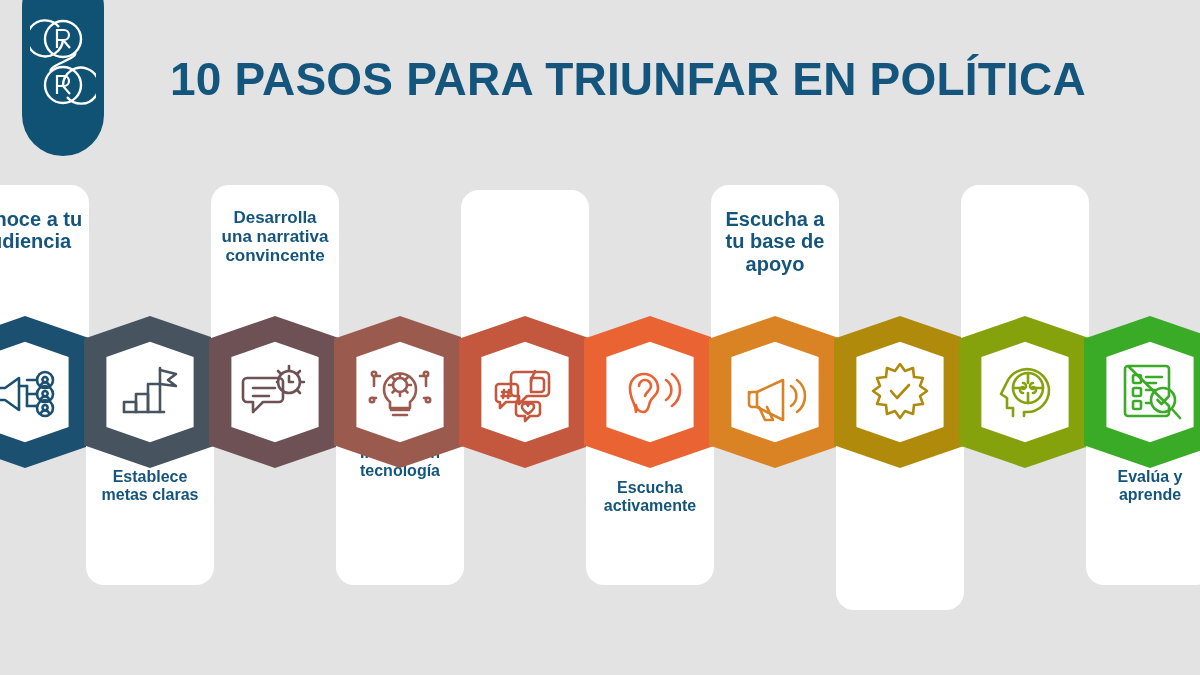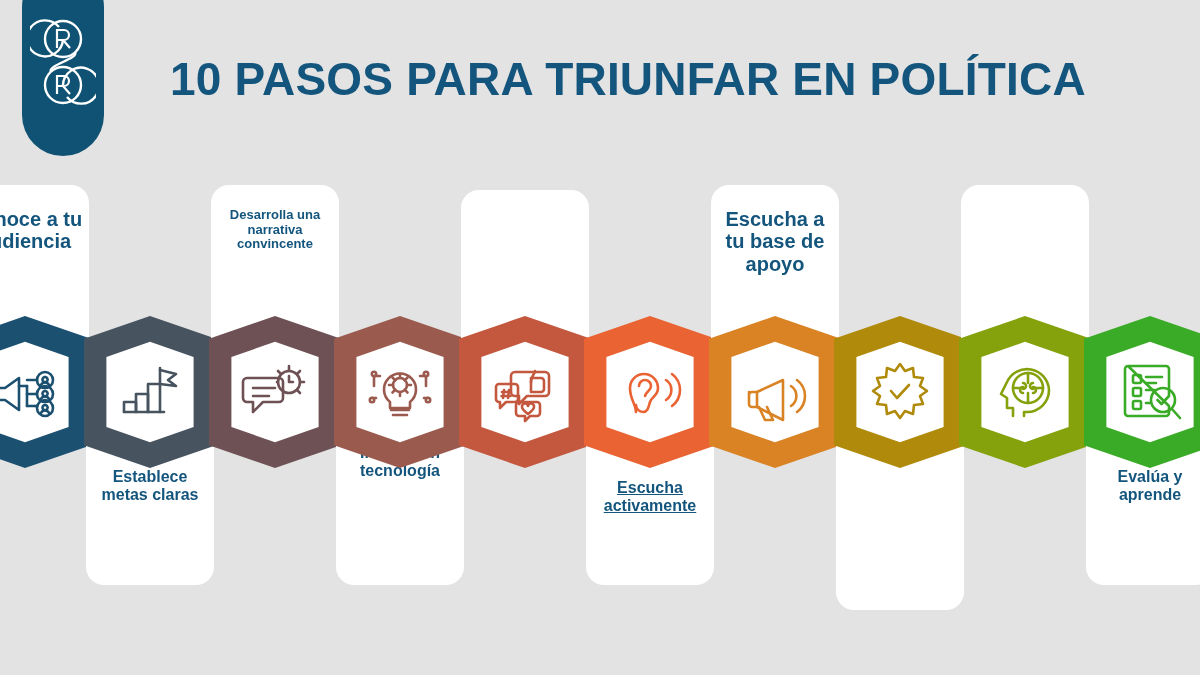--- a/index.html
+++ b/index.html
@@ -40,21 +40,21 @@
     line-height:1.12;
     font-family:"Liberation Sans", sans-serif;
   }
 
   .hexwrap{position:absolute;}
   .hexwrap svg{display:block;overflow:visible;}
 
   
   .t-up{font-size:20px;}
   .t-dn{font-size:16px;}
-  .t-sm{font-size:13px;}
+  .t-sm{font-size:17px;}
 </style>
 </head>
 <body>
 
 <div id="stage">
 
   <div class="logo-badge">
     <svg width="66" height="96" viewBox="0 0 66 96">
       <g fill="none" stroke="#ffffff" stroke-width="2.4">
         <path d="M33 25 a18 18 0 1 1 -4 -12"></path>
@@ -166,21 +166,21 @@
               <path d="M38 24 c0 -6 4 -8 4 -11"></path>
               <path d="M6 26 h16 a3 3 0 0 1 3 3 v12 a3 3 0 0 1 -3 3 h-9 l-6 6 v-6 h-1 a3 3 0 0 1 -3 -3 v-12 a3 3 0 0 1 3 -3 z"></path>
               <path d="M11 32 l-1 8 M16 32 l-1 8 M9 34 h9 M8.6 38 h9"></path>
               <path d="M26 44 h18 a3 3 0 0 1 3 3 v8 a3 3 0 0 1 -3 3 h-7 l-5 5 v-5 h-6 a3 3 0 0 1 -3 -3 v-8 a3 3 0 0 1 3 -3 z"></path>
               <path d="M35 56 c-4 -3 -6 -5 -6 -7 a3 3 0 0 1 6 -1 a3 3 0 0 1 6 1 c0 2 -2 4 -6 7 z"></path>
             </g>
           </g>
         </svg>
       </div>
       <div class="card" style="left: 586px; width: 128px; top: 385px; height: 200px;"></div>
-      <div class="card-text t-dn" style="left: 592px; width: 116px; top: 479px; text-decoration: underline;">Escucha activamente</div>
+      <div class="card-text t-dn" style="left: 592px; width: 116px; top: 479px;">Escucha activamente</div>
       <div class="hexwrap" style="left: 580px; top: 312px;">
         <svg width="140" height="160" viewBox="0 0 140 160">
           <polygon points="70.0,4.0 136.0,26.8 136.0,133.2 70.0,156.0 4.0,133.2 4.0,26.8" fill="#ea6333"></polygon>
           <polygon points="70.0,29.8 113.6,44.9 113.6,115.1 70.0,130.2 26.4,115.1 26.4,44.9" fill="#ffffff"></polygon>
           <g transform="translate(38,46) scale(1.0)">
             <g fill="none" stroke="#ea6333" stroke-width="2.6" stroke-linecap="round" stroke-linejoin="round">
               <path d="M18 54 c0 -8 -6 -12 -6 -24 a14 14 0 0 1 28 0 c0 8 -6 8 -8 14 c-1.6 5 -2 10 -7 10 a7 7 0 0 1 -7 -7"></path>
               <path d="M21 28 a6 6 0 0 1 12 0 c0 5 -5 5 -6 10"></path>
               <path d="M48 22 a12 12 0 0 1 0 20"></path>
               <path d="M54 16 a20 20 0 0 1 0 32"></path>

